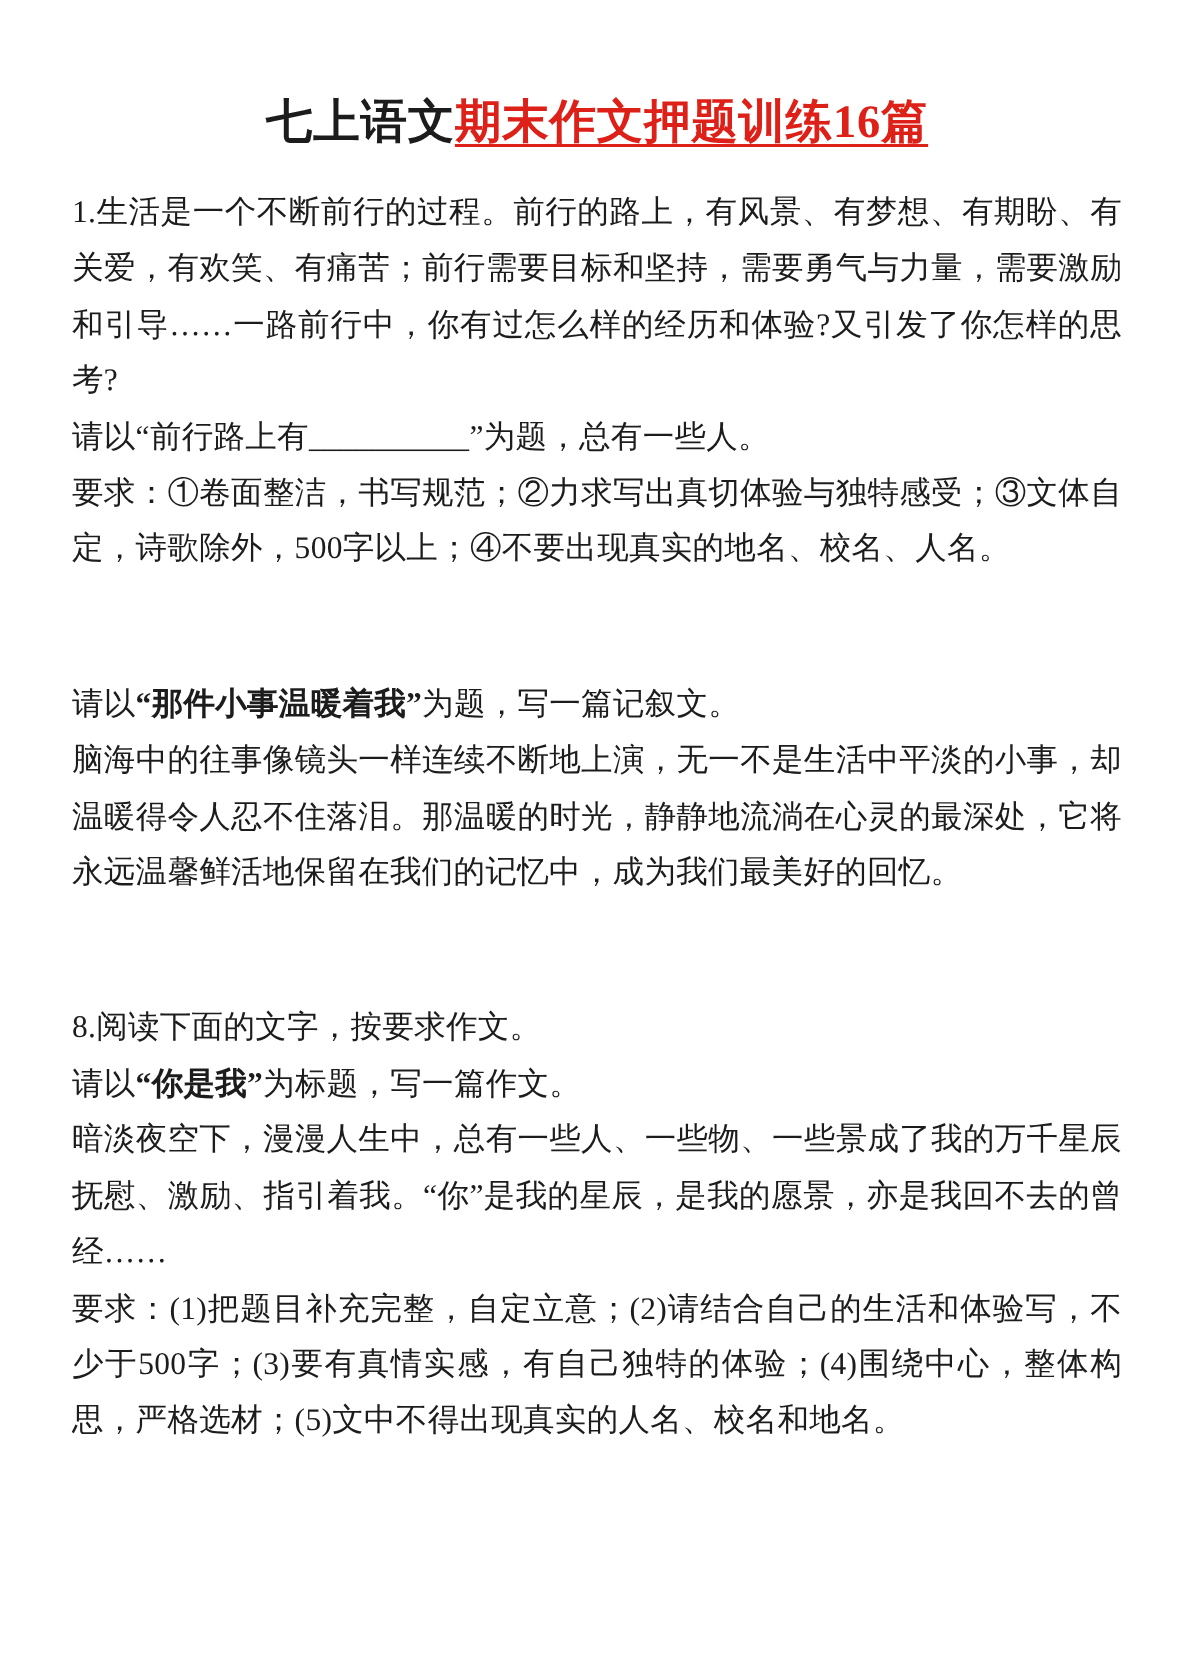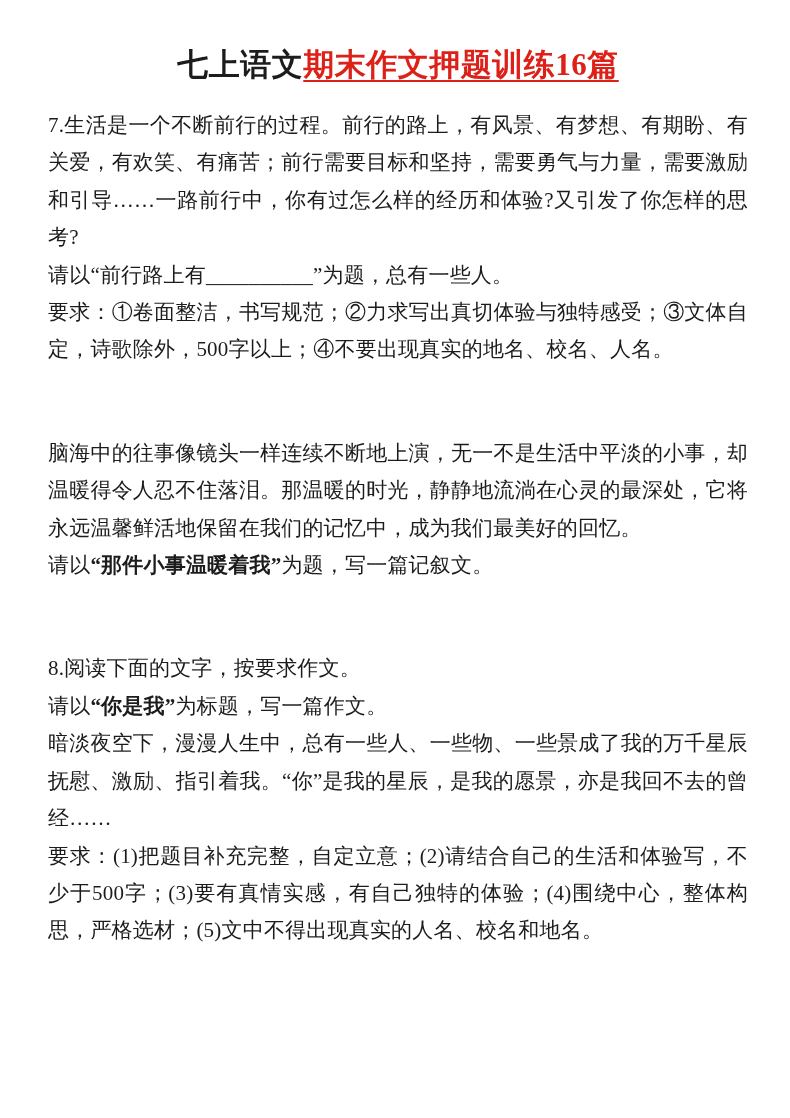--- a/index.html
+++ b/index.html
@@ -16,21 +16,21 @@
     overflow: hidden;
   }
   .page {
     box-sizing: border-box;
     width: 790px;
     height: 1118px;
     padding: 44px 42px 0 48px;
     background: #ffffff;
   }
   .doc-title {
-    margin: 0 0 21px 0;
+    margin: 16px 0 21px 0;
     text-align: center;
     font-size: 31px;
     font-weight: bold;
     line-height: 42px;
     letter-spacing: 0.5px;
     white-space: nowrap;
   }
   .doc-title .title-red {
     color: #dd2018;
     text-decoration: underline;
@@ -53,28 +53,28 @@
   }
 </style>
 </head>
 <body>
 
 <div class="page">
 
   <h1 class="doc-title"><span>七上语文</span><span class="title-red">期末作文押题训练16篇</span></h1>
 
   <section class="prompt-section">
-    <p>7.生活是一个不断前行的过程。前行的路上，有风景、有梦想、有期盼、有关爱，有欢笑、有痛苦；前行需要目标和坚持，需要勇气与力量，需要激励和引导……一路前行中，你有过怎么样的经历和体验?又引发了你怎样的思考?</p>
+    <p>1.生活是一个不断前行的过程。前行的路上，有风景、有梦想、有期盼、有关爱，有欢笑、有痛苦；前行需要目标和坚持，需要勇气与力量，需要激励和引导……一路前行中，你有过怎么样的经历和体验?又引发了你怎样的思考?</p>
     <p>请以“前行路上有__________”为题，总有一些人。</p>
     <p>要求：①卷面整洁，书写规范；②力求写出真切体验与独特感受；③文体自定，诗歌除外，500字以上；④不要出现真实的地名、校名、人名。</p>
   </section>
 
   <section class="prompt-section">
+    <p><span>请以</span><b>“那件小事温暖着我”</b><span>为题，写一篇记叙文。</span></p>
     <p>脑海中的往事像镜头一样连续不断地上演，无一不是生活中平淡的小事，却温暖得令人忍不住落泪。那温暖的时光，静静地流淌在心灵的最深处，它将永远温馨鲜活地保留在我们的记忆中，成为我们最美好的回忆。</p>
-    <p><span>请以</span><b>“那件小事温暖着我”</b><span>为题，写一篇记叙文。</span></p>
   </section>
 
   <section class="prompt-section">
     <p>8.阅读下面的文字，按要求作文。</p>
     <p><span>请以</span><b>“你是我”</b><span>为标题，写一篇作文。</span></p>
     <p>暗淡夜空下，漫漫人生中，总有一些人、一些物、一些景成了我的万千星辰抚慰、激励、指引着我。“你”是我的星辰，是我的愿景，亦是我回不去的曾经……</p>
     <p>要求：(1)把题目补充完整，自定立意；(2)请结合自己的生活和体验写，不少于500字；(3)要有真情实感，有自己独特的体验；(4)围绕中心，整体构思，严格选材；(5)文中不得出现真实的人名、校名和地名。</p>
   </section>
 
 </div>

